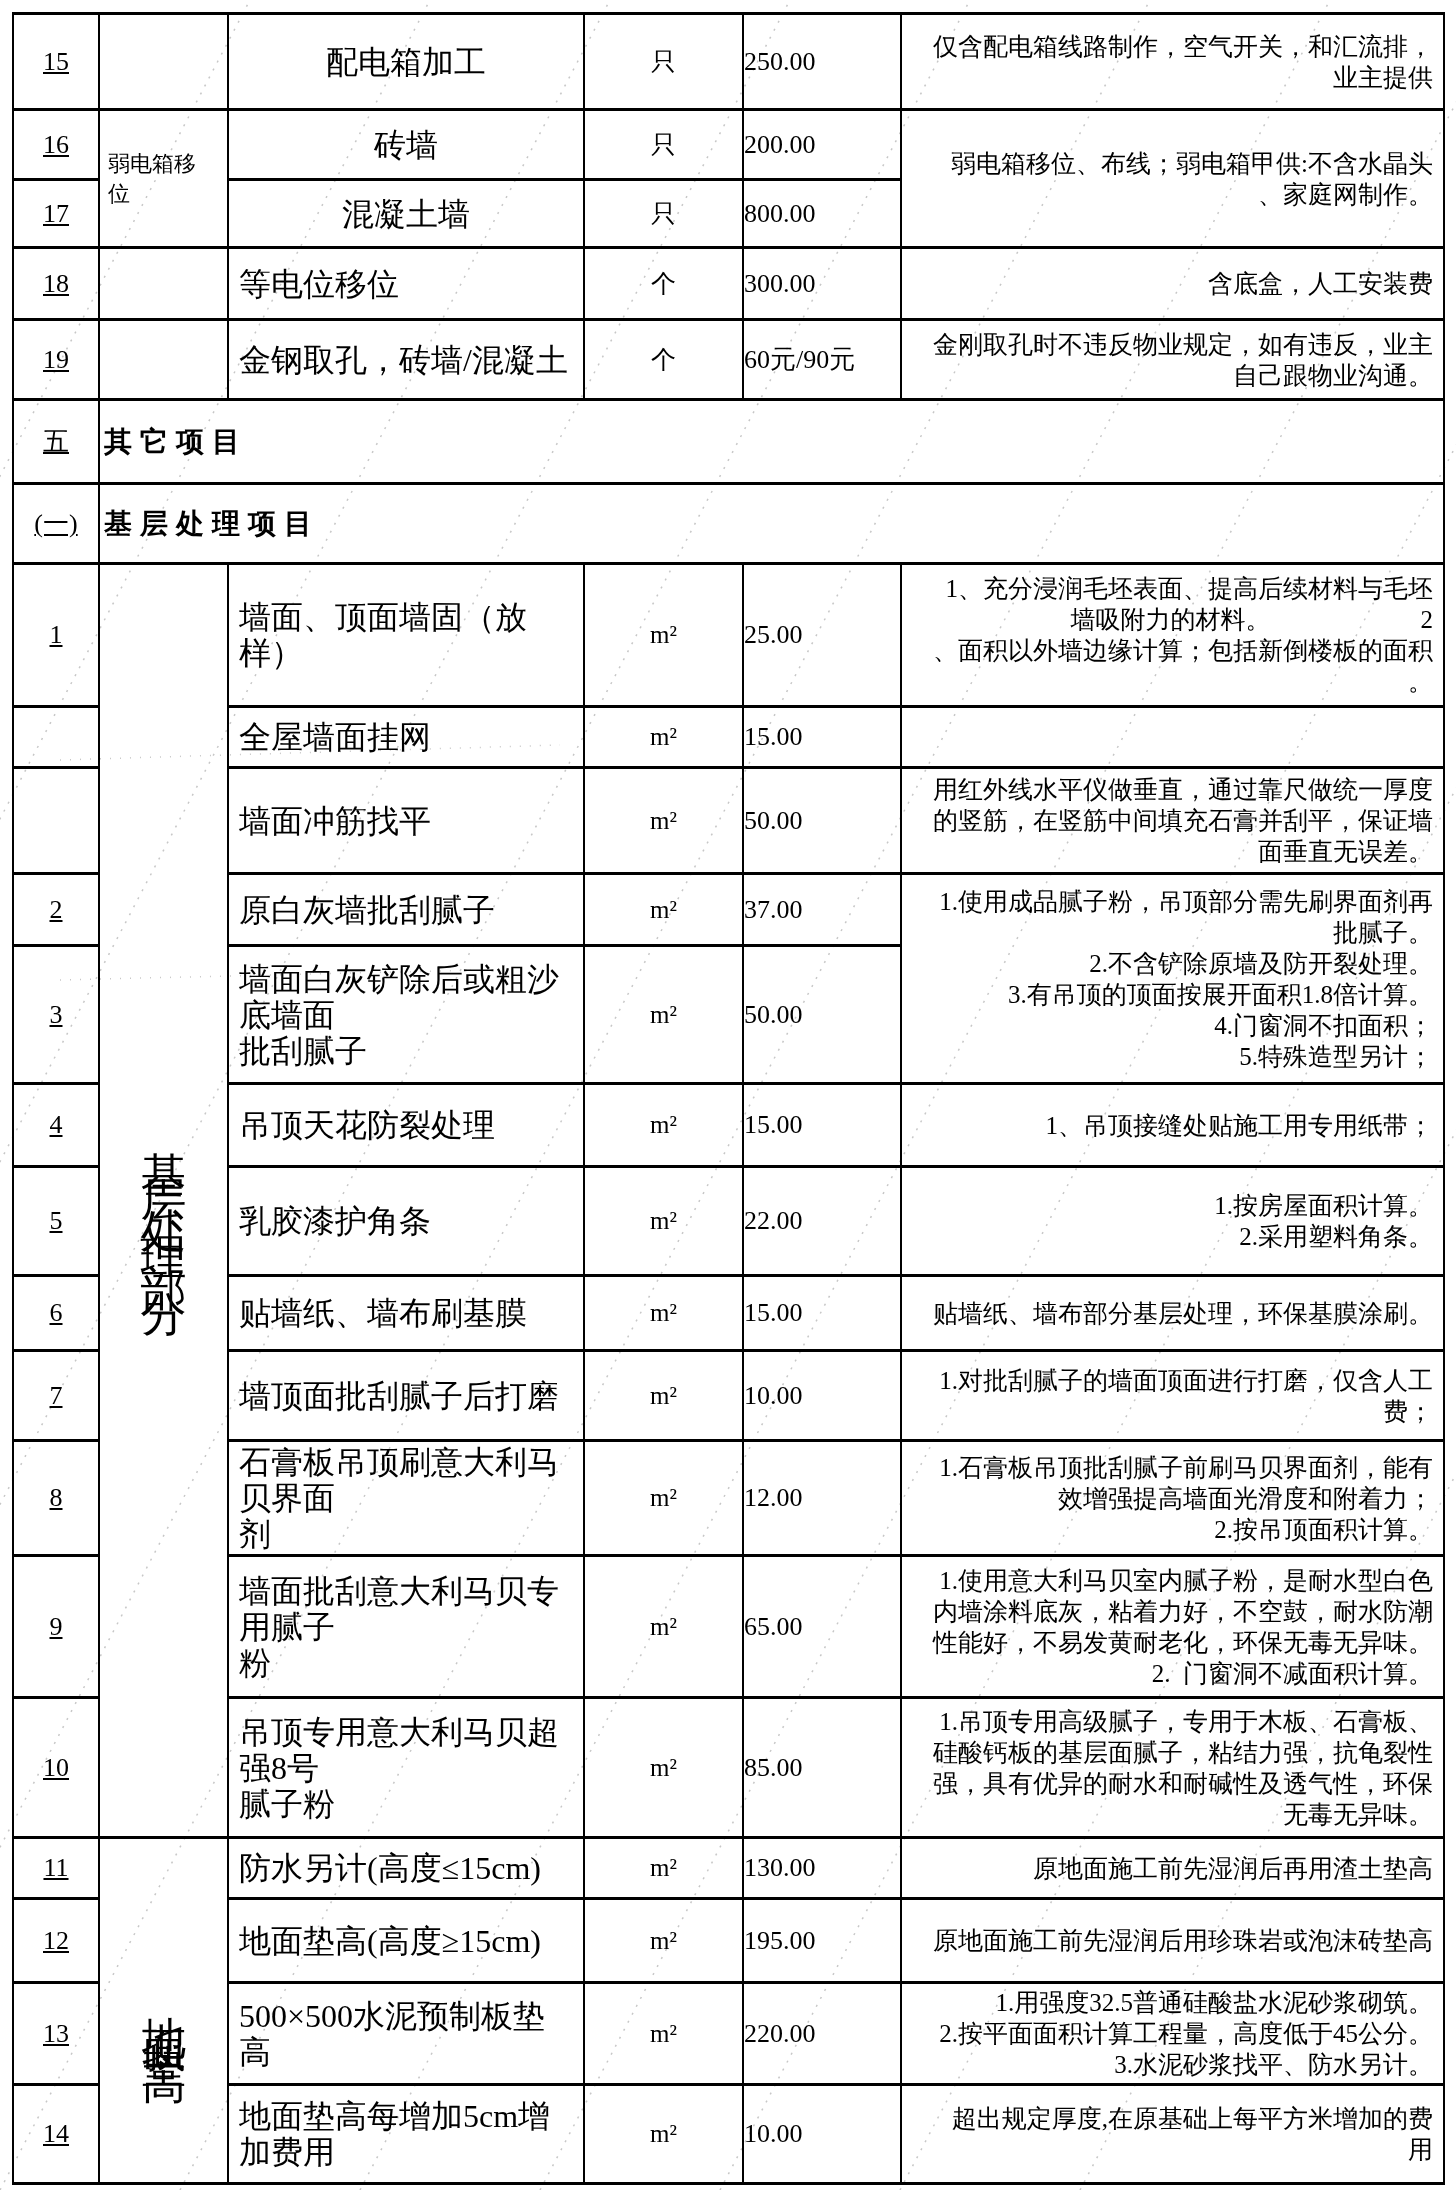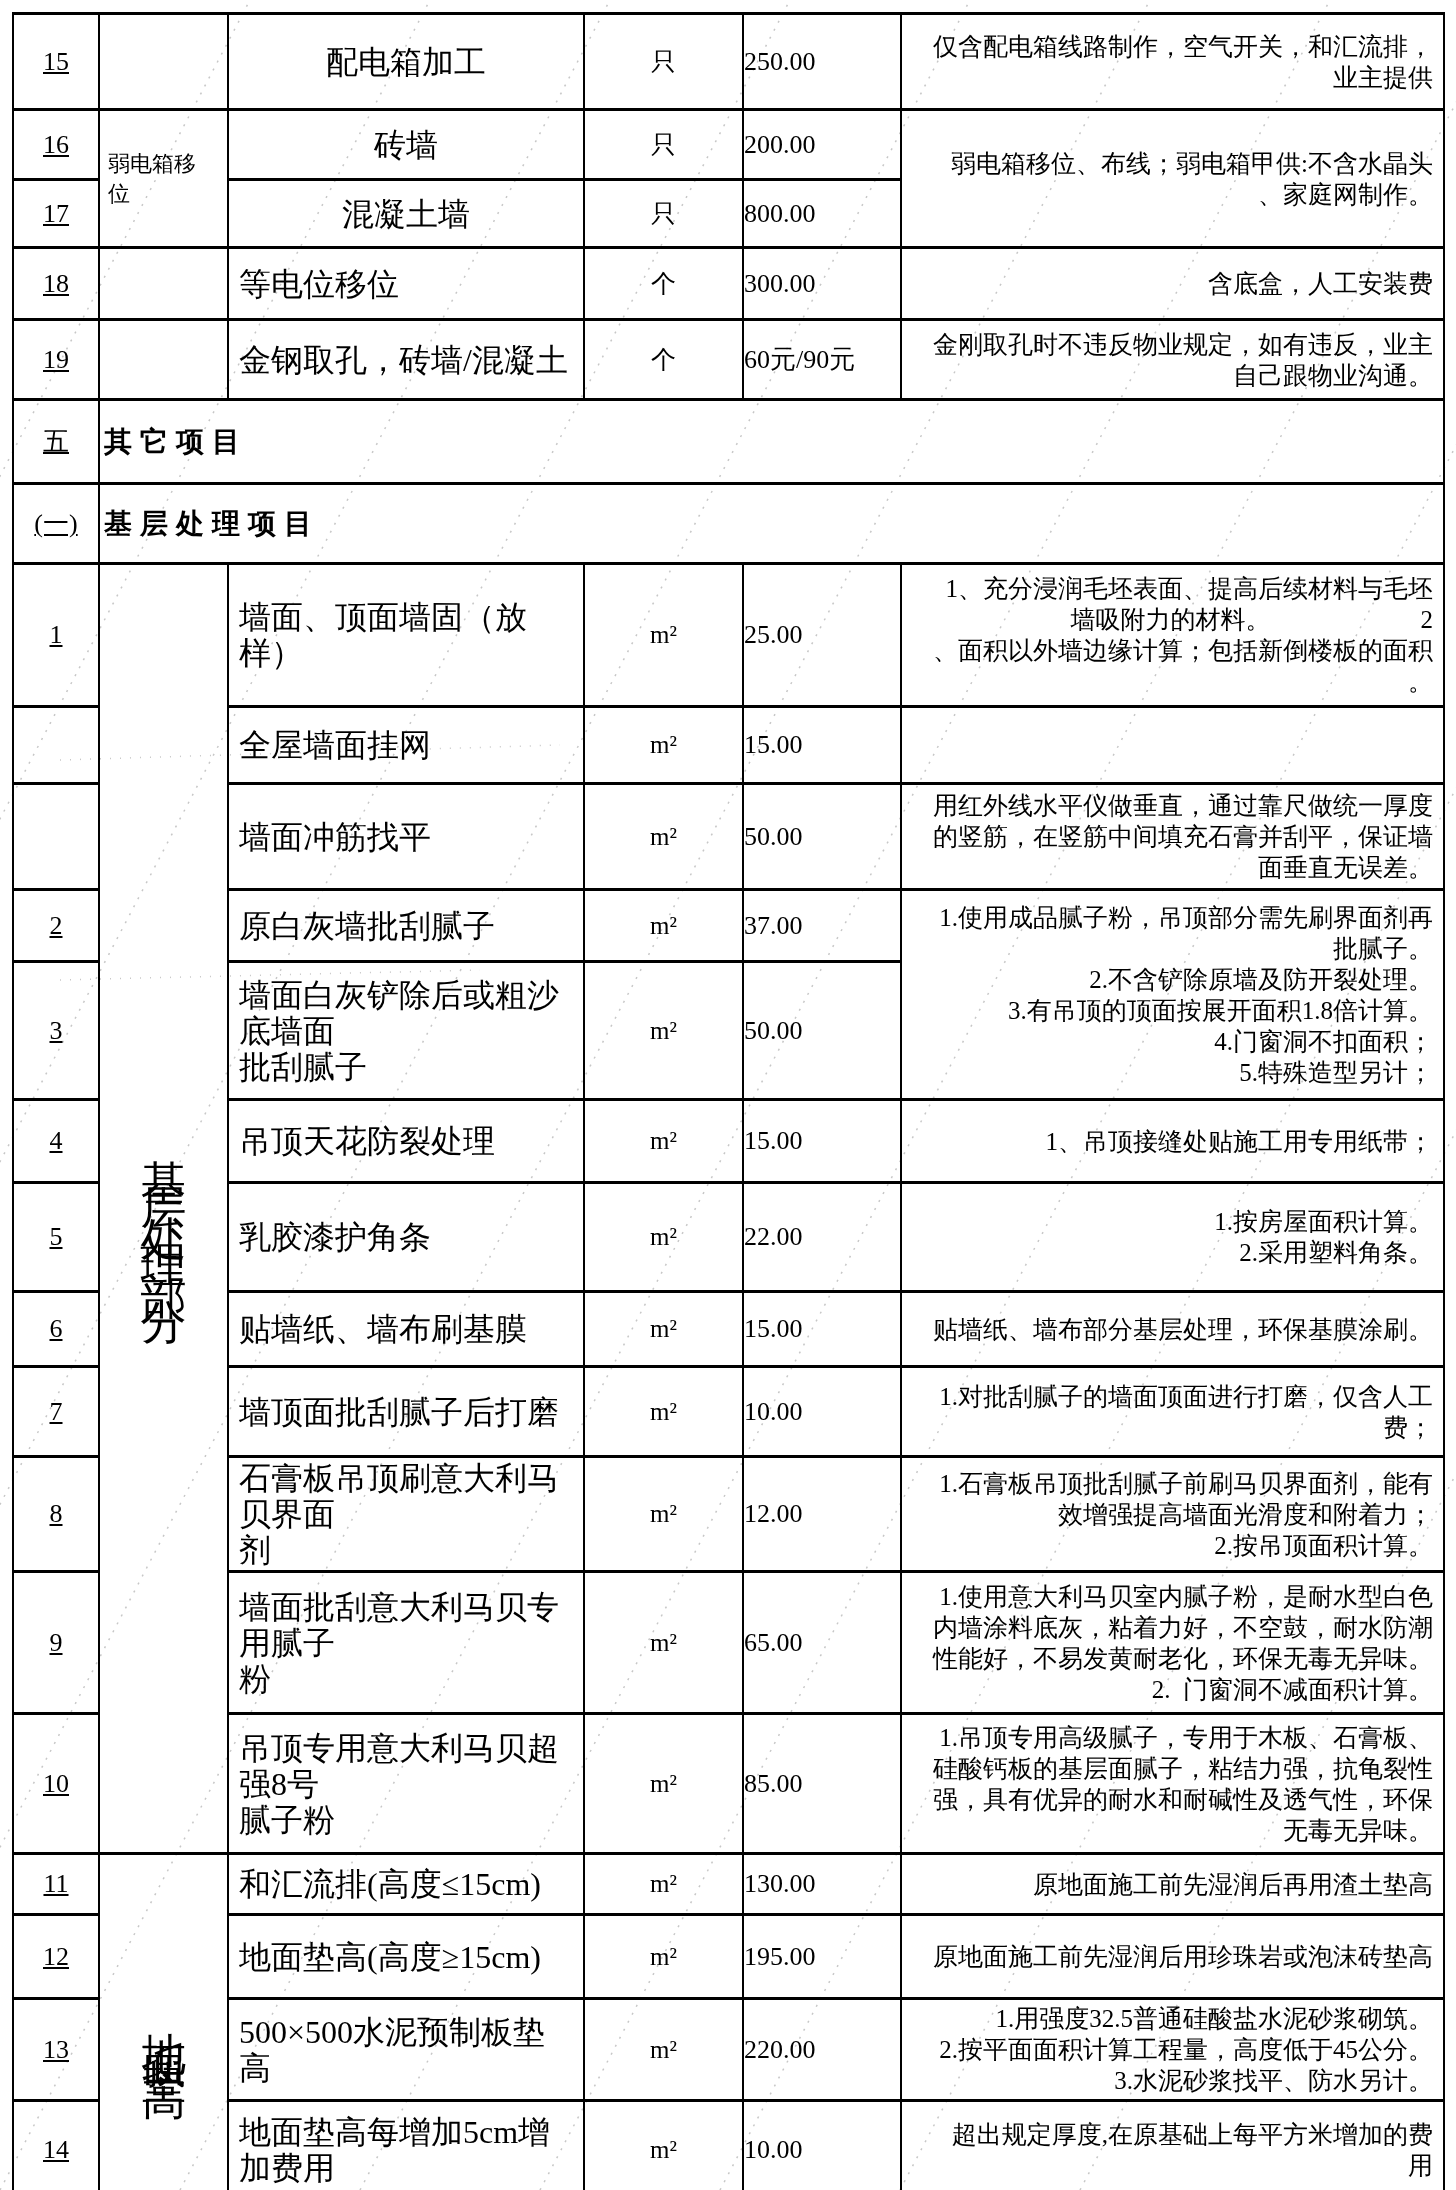--- a/index.html
+++ b/index.html
@@ -123,21 +123,21 @@
     <td class="num">1</td>
     <td class="vert big" rowspan="12"><span>基层处理部分</span></td>
     <td class="item">墙面、顶面墙固（放样）</td>
     <td class="unit">m²</td>
     <td class="price">25.00</td>
     <td class="note">1、充分浸润毛坯表面、提高后续材料与毛坯
 墙吸附力的材料。                        2
 、面积以外墙边缘计算；包括新倒楼板的面积
 。</td>
   </tr>
-  <tr style="height:77px">
+  <tr style="height:61px">
     <td class="num"></td>
     <td class="item">全屋墙面挂网</td>
     <td class="unit">m²</td>
     <td class="price">15.00</td>
     <td class="note"></td>
   </tr>
   <tr style="height:106px">
     <td class="num"></td>
     <td class="item">墙面冲筋找平</td>
     <td class="unit">m²</td>
@@ -224,21 +224,21 @@
     <td class="price">85.00</td>
     <td class="note">1.吊顶专用高级腻子，专用于木板、石膏板、
 硅酸钙板的基层面腻子，粘结力强，抗龟裂性
 强，具有优异的耐水和耐碱性及透气性，环保
 无毒无异味。</td>
   </tr>
 
   <tr style="height:61px">
     <td class="num">11</td>
     <td class="vert small" rowspan="4"><span>地面垫高</span></td>
-    <td class="item">和汇流排(高度≤15cm)</td>
+    <td class="item">防水另计(高度≤15cm)</td>
     <td class="unit">m²</td>
     <td class="price">130.00</td>
     <td class="note">原地面施工前先湿润后再用渣土垫高</td>
   </tr>
   <tr style="height:84px">
     <td class="num">12</td>
     <td class="item">地面垫高(高度≥15cm)</td>
     <td class="unit">m²</td>
     <td class="price">195.00</td>
     <td class="note">原地面施工前先湿润后用珍珠岩或泡沫砖垫高</td>

